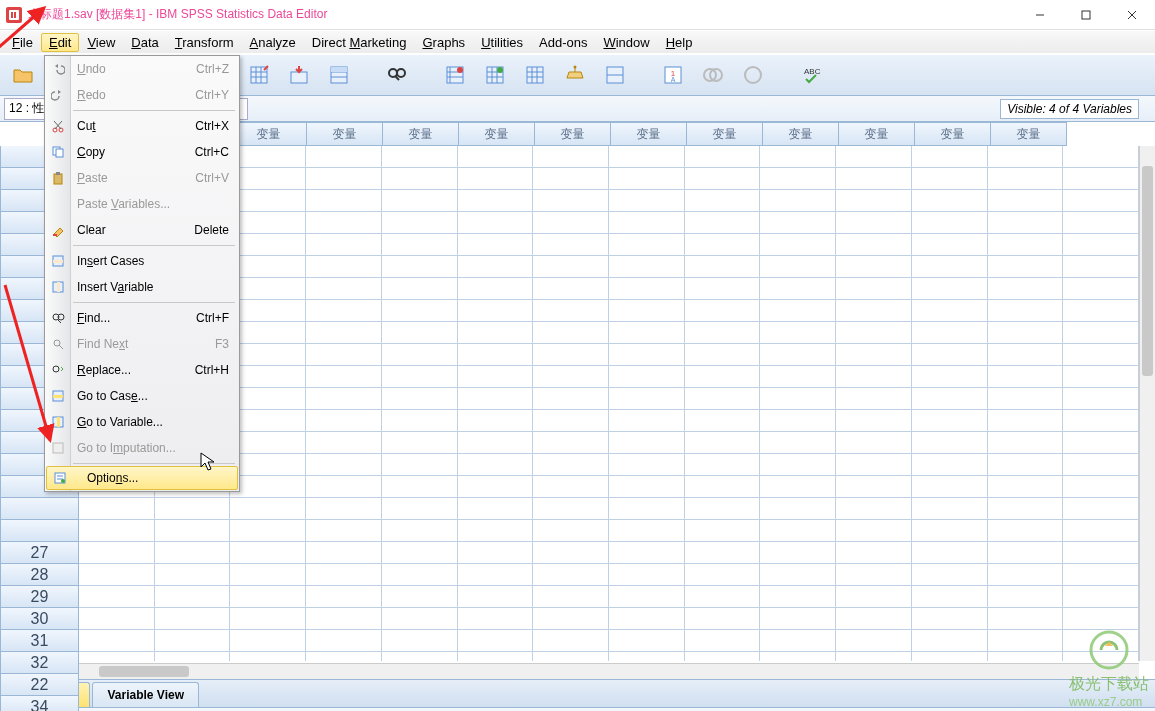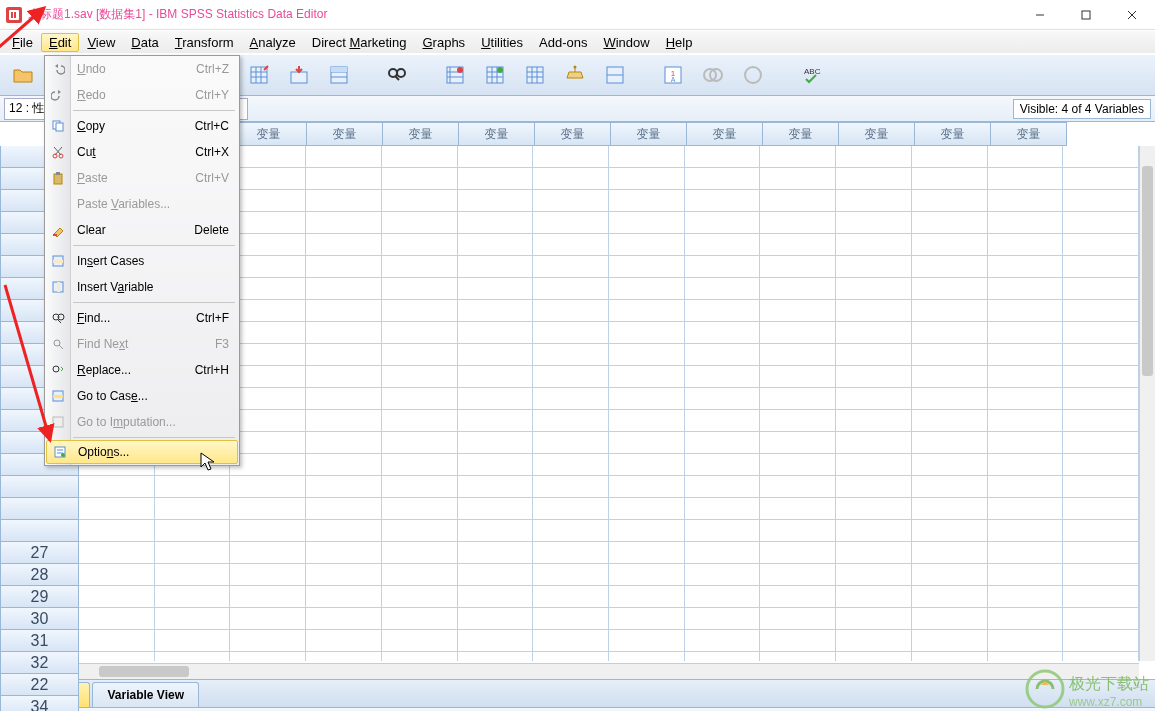--- a/index.html
+++ b/index.html
@@ -15,21 +15,21 @@
 .menubar .menu-item { padding: 2px 8px; font-size: 13px; cursor: default; }
 .menubar .menu-item.open { background: linear-gradient(#fff6c8,#ffe88a); border: 1px solid #e0c040; border-radius: 2px; padding: 1px 7px; }
 .menubar .mn { text-decoration: underline; text-underline-offset: 1px; }
 
 .toolbar { height: 42px; background: linear-gradient(#eaf2fb,#d6e3f2); border-top: 1px solid #fff; border-bottom: 1px solid #9bb7d6; display: flex; align-items: center; padding: 0 6px; gap: 6px; }
 .toolbar .tool { width: 34px; height: 34px; border: 1px solid transparent; border-radius: 3px; display: flex; align-items: center; justify-content: center; }
 
 .cell-edit-row { height: 26px; display: flex; align-items: center; border-bottom: 1px solid #9bb7d6; background: linear-gradient(#f4f8fc,#e6eef8); }
 .cell-edit-row .cell-id { width: 78px; height: 22px; border: 1px solid #aac; background: #fff; font-size: 12px; margin-left: 4px; padding-left: 4px; display: flex; align-items: center; }
 .cell-edit-row .cell-val { width: 162px; height: 22px; border: 1px solid #aac; background: #fff; margin-left: 4px; }
-.cell-edit-row .vis { margin-left: auto; margin-right: 4px; font-size: 12px; border: 1px solid #9bb7d6; padding: 2px 6px; background: #fff; }
+.cell-edit-row .vis { margin-left: auto; margin-right: 16px; font-size: 12px; border: 1px solid #9bb7d6; padding: 2px 6px; background: #fff; font-style: italic; }
 
 .grid-area { position: relative; height: 557px; background: #fff; }
 .grid-headers { position: absolute; left: 79px; top: 0; right: 0; height: 24px; display: flex; }
 .grid-headers .col-h { width: 76px; height: 24px; border: 1px solid #9bb7d6; background: linear-gradient(#f0f6fd,#d7e5f5); display: flex; align-items: center; justify-content: center; font-size: 12px; color: #5b6f88; border-left: none; }
 .grid-headers .col-h:first-child { border-left: 1px solid #9bb7d6; }
 
 .row-headers { position: absolute; left: 0; top: 24px; width: 79px; }
 .row-headers .row-h { height: 22px; border: 1px solid #9bb7d6; border-top: none; background: linear-gradient(#f0f6fd,#d7e5f5); display: flex; align-items: center; justify-content: center; font-size: 16px; color: #3a4a60; }
 
 .grid-body { position: absolute; left: 79px; top: 24px; right: 16px; bottom: 18px; overflow: hidden; }
@@ -41,37 +41,37 @@
 .hscroll { position: absolute; left: 79px; right: 16px; bottom: 0; height: 16px; background: #f0f0f0; border-top: 1px solid #ccc; }
 .hscroll .thumb { position: absolute; top: 2px; bottom: 2px; left: 20px; width: 90px; background: #c9c9c9; border-radius: 3px; }
 
 .dropdown { position: absolute; left: 44px; top: 55px; width: 196px; background: linear-gradient(#fafafb,#ededef); border: 1px solid #9a9a9a; box-shadow: 2px 2px 4px rgba(0,0,0,0.25); z-index: 100; }
 .dropdown .dd-icon-col { position: absolute; left: 0; top: 0; bottom: 0; width: 26px; background: linear-gradient(90deg,#fbfbfb,#e5e6e9); border-right: 1px solid #d0d0d0; }
 .dropdown .dd-item { position: relative; height: 26px; display: flex; align-items: center; padding-left: 32px; font-size: 12px; cursor: default; }
 .dropdown .dd-item .icon { position: absolute; left: 5px; width: 16px; height: 16px; display: flex; align-items: center; justify-content: center; }
 .dropdown .dd-item .shortcut { position: absolute; right: 10px; font-size: 12px; }
 .dropdown .dd-item.disabled { color: #999; }
 .dropdown .dd-item.disabled .shortcut { color: #999; }
-.dropdown .dd-item.highlight { background: linear-gradient(#fff6c8,#ffe88a); border: 1px solid #e0c040; border-radius: 2px; height: 24px; margin: 1px; padding-left: 31px; }
+.dropdown .dd-item.highlight { background: linear-gradient(#fff6c8,#ffe88a); border: 1px solid #e0c040; border-radius: 2px; height: 24px; margin: 1px; padding-left: 40px; }
 .dropdown .dd-sep { height: 1px; margin: 2px 4px 2px 28px; background: #c8c8c8; }
 .dd-mn { text-decoration: underline; text-underline-offset: 1px; }
 
 .tabbar { height: 28px; background: linear-gradient(#e6eef8,#d0dff0); display: flex; align-items: flex-end; padding-left: 4px; border-top: 1px solid #9bb7d6; }
 .tabbar .tab { padding: 5px 14px; border: 1px solid #9bb7d6; border-bottom: none; border-radius: 3px 3px 0 0; font-size: 12px; margin-right: 2px; cursor: default; font-weight: bold; }
 .tabbar .tab.active { background: linear-gradient(#fff2b4,#ffe270); font-weight: bold; }
 .tabbar .tab.inactive { background: linear-gradient(#eef4fb,#d9e6f4); }
 
 .statusbar { height: 22px; background: linear-gradient(#f4f8fc,#e6eef8); border-top: 1px solid #9bb7d6; display: flex; align-items: center; padding: 0 8px; font-size: 12px; }
 
 .arrow { position: absolute; z-index: 200; pointer-events: none; }
 .arrow.a1 { left: -4px; top: 0; }
 .arrow.a2 { left: 0px; top: 280px; }
 .cursor { position: absolute; left: 200px; top: 452px; z-index: 201; }
 
-.watermark { position: absolute; right: 6px; bottom: 2px; z-index: 50; opacity: 0.85; display:flex; align-items:flex-end; gap:4px; }
+.watermark { position: absolute; right: 6px; bottom: 2px; z-index: 50; opacity: 0.85; display:flex; align-items:center; gap:4px;flex-direction:column; }
 .watermark .wm-logo { width:40px; height:40px; }
 .watermark .wm-text { font-size:16px; color:#7ab85c; font-family: "Microsoft YaHei"; }
 .watermark .wm-url { font-size:12px; color:#8fc977; }
 </style>
 </head>
 <body>
 
 <div class="titlebar">
   <svg class="app-icon" viewBox="0 0 16 16">
       <rect width="16" height="16" rx="2" fill="#d44"></rect>
@@ -714,39 +714,39 @@
             <path d="M7 2l3 2-3 2z" fill="#888"></path>
           </svg>
         </span>
         <span><span class="dd-mn">R</span>edo</span>
         <span class="shortcut">Ctrl+Y</span>
       </div>
       <div class="dd-sep"></div>
       <div class="dd-item">
         <span class="icon">
           <svg width="14" height="14" viewBox="0 0 14 14">
-            <rect x="2" y="2" width="7" height="8" fill="#fff" stroke="#5a8fd6"></rect>
-            <rect x="5" y="4" width="7" height="8" fill="#fff" stroke="#5a8fd6"></rect>
-          </svg>
-        </span>
-        <span><span class="dd-mn">C</span>opy</span>
-        <span class="shortcut">Ctrl+C</span>
-      </div>
-      <div class="dd-item">
-        <span class="icon">
-          <svg width="14" height="14" viewBox="0 0 14 14">
             <circle cx="4" cy="11" r="2" fill="none" stroke="#d44"></circle>
             <circle cx="10" cy="11" r="2" fill="none" stroke="#d44"></circle>
             <line x1="3" y1="2" x2="10" y2="10" stroke="#666"></line>
             <line x1="11" y1="2" x2="4" y2="10" stroke="#666"></line>
           </svg>
         </span>
         <span>Cu<span class="dd-mn">t</span></span>
         <span class="shortcut">Ctrl+X</span>
       </div>
+      <div class="dd-item">
+        <span class="icon">
+          <svg width="14" height="14" viewBox="0 0 14 14">
+            <rect x="2" y="2" width="7" height="8" fill="#fff" stroke="#5a8fd6"></rect>
+            <rect x="5" y="4" width="7" height="8" fill="#fff" stroke="#5a8fd6"></rect>
+          </svg>
+        </span>
+        <span><span class="dd-mn">C</span>opy</span>
+        <span class="shortcut">Ctrl+C</span>
+      </div>
       <div class="dd-item disabled">
         <span class="icon">
           <svg width="14" height="14" viewBox="0 0 14 14">
             <rect x="3" y="3" width="8" height="10" fill="#d9b96a" stroke="#b8860b"></rect>
             <rect x="5" y="1" width="4" height="3" fill="#888"></rect>
           </svg>
         </span>
         <span><span class="dd-mn">P</span>aste</span>
         <span class="shortcut">Ctrl+V</span>
       </div>
@@ -816,20 +816,29 @@
         <span class="shortcut">Ctrl+H</span>
       </div>
       <div class="dd-item">
         <span class="icon">
           <svg width="14" height="14" viewBox="0 0 14 14">
             <rect x="2" y="2" width="10" height="10" fill="#e8f0fb" stroke="#5a8fd6"></rect>
             <rect x="2" y="6" width="10" height="3" fill="#ffe270"></rect>
           </svg>
         </span>
         <span>Go to Cas<span class="dd-mn">e</span>...</span>
+      </div>
+      <div class="dd-item">
+        <span class="icon">
+          <svg width="14" height="14" viewBox="0 0 14 14">
+            <rect x="2" y="2" width="10" height="10" fill="#e8f0fb" stroke="#5a8fd6"></rect>
+            <rect x="6" y="2" width="3" height="10" fill="#ffe270"></rect>
+          </svg>
+        </span>
+        <span><span class="dd-mn">G</span>o to Variable...</span>
       </div>
       <div class="dd-item disabled">
         <span class="icon">
           <svg width="14" height="14" viewBox="0 0 14 14">
             <rect x="2" y="2" width="10" height="10" fill="#eee" stroke="#bbb"></rect>
           </svg>
         </span>
         <span>Go to I<span class="dd-mn">m</span>putation...</span>
       </div>
       <div class="dd-sep"></div>

